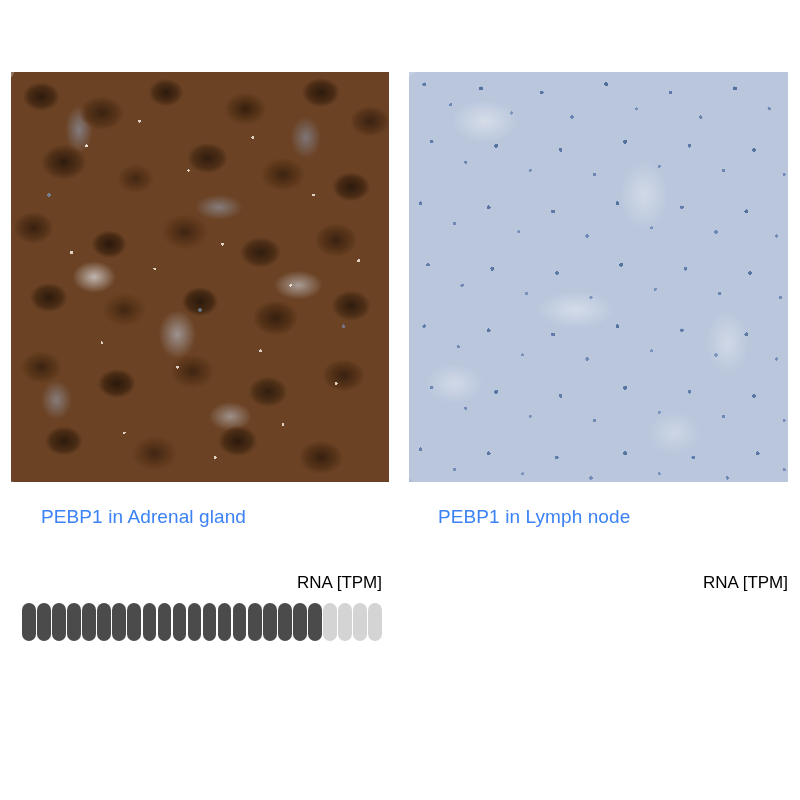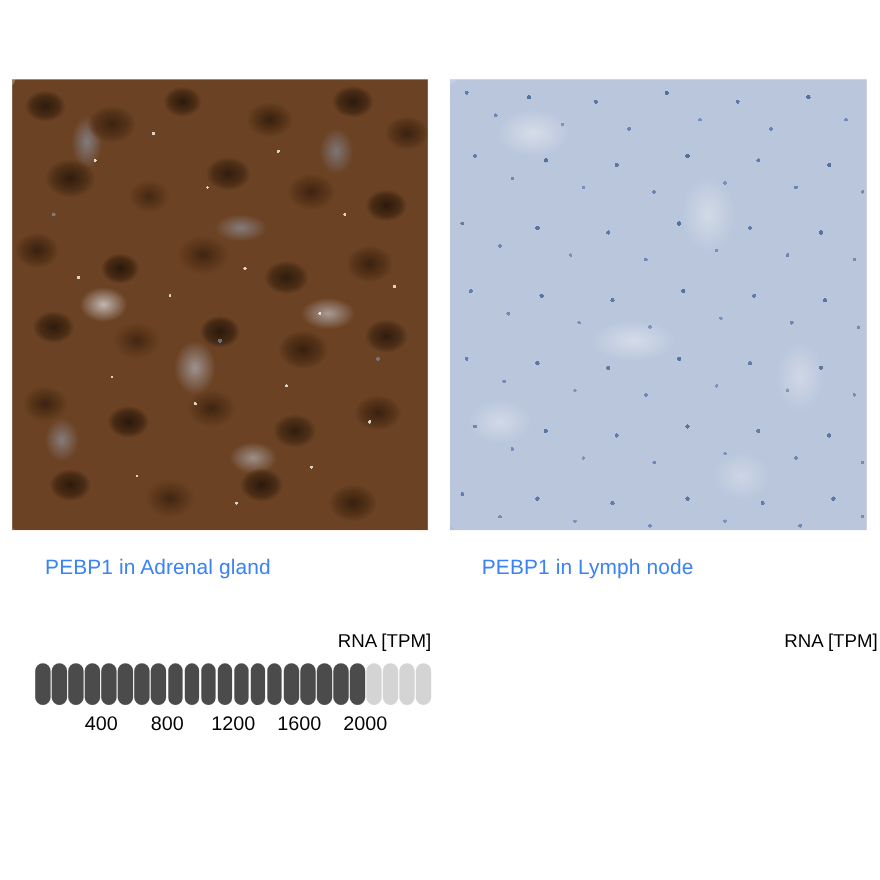--- a/index.html
+++ b/index.html
@@ -216,21 +216,21 @@
     top: 506px;
     font-size: 19px;
     color: #3b82f6;
     white-space: nowrap;
     letter-spacing: .1px;
     margin-left: 20px;
   }
   .panel-right .caption { left: 18px; }
 
   
-  .rna-block { position: absolute; left: 0; top: 0; width: 400px; height: 800px; margin-left: 10px; }
+  .rna-block { position: absolute; left: 0; top: 0; width: 400px; height: 800px; }
 
   .rna-legend {
     position: absolute;
     top: 573px;
     right: 18px;
     font-size: 17px;
     color: #000000;
     white-space: nowrap;
   }
   .panel-right .rna-legend { right: 12px; }
@@ -307,27 +307,20 @@
           <div class="seg filled" style="background: rgb(75, 75, 75);"></div>
           <div class="seg filled" style="background: rgb(75, 75, 75);"></div>
           <div class="seg filled" style="background: rgb(75, 75, 75);"></div>
           <div class="seg filled" style="background: rgb(75, 75, 75);"></div>
           <div class="seg" style="background: rgb(212, 212, 212);"></div>
           <div class="seg" style="background: rgb(212, 212, 212);"></div>
           <div class="seg" style="background: rgb(212, 212, 212);"></div>
           <div class="seg" style="background: rgb(212, 212, 212);"></div>
         </div>
 
-      <div class="rna-ticks" id="ticks-0">
-          <div class="tick" style="left: 60px;">400</div>
-          <div class="tick" style="left: 120px;">800</div>
-          <div class="tick" style="left: 180px;">1200</div>
-          <div class="tick" style="left: 240px;">1600</div>
-          <div class="tick" style="left: 300px;">2000</div>
-        </div>
     </div>
   </div>
 
   <div class="panel panel-right">
 
     <div class="micrograph">
       <div class="tissue tissue-lymph"></div>
     </div>
 
     <div class="caption">PEBP1 in Lymph node</div>

